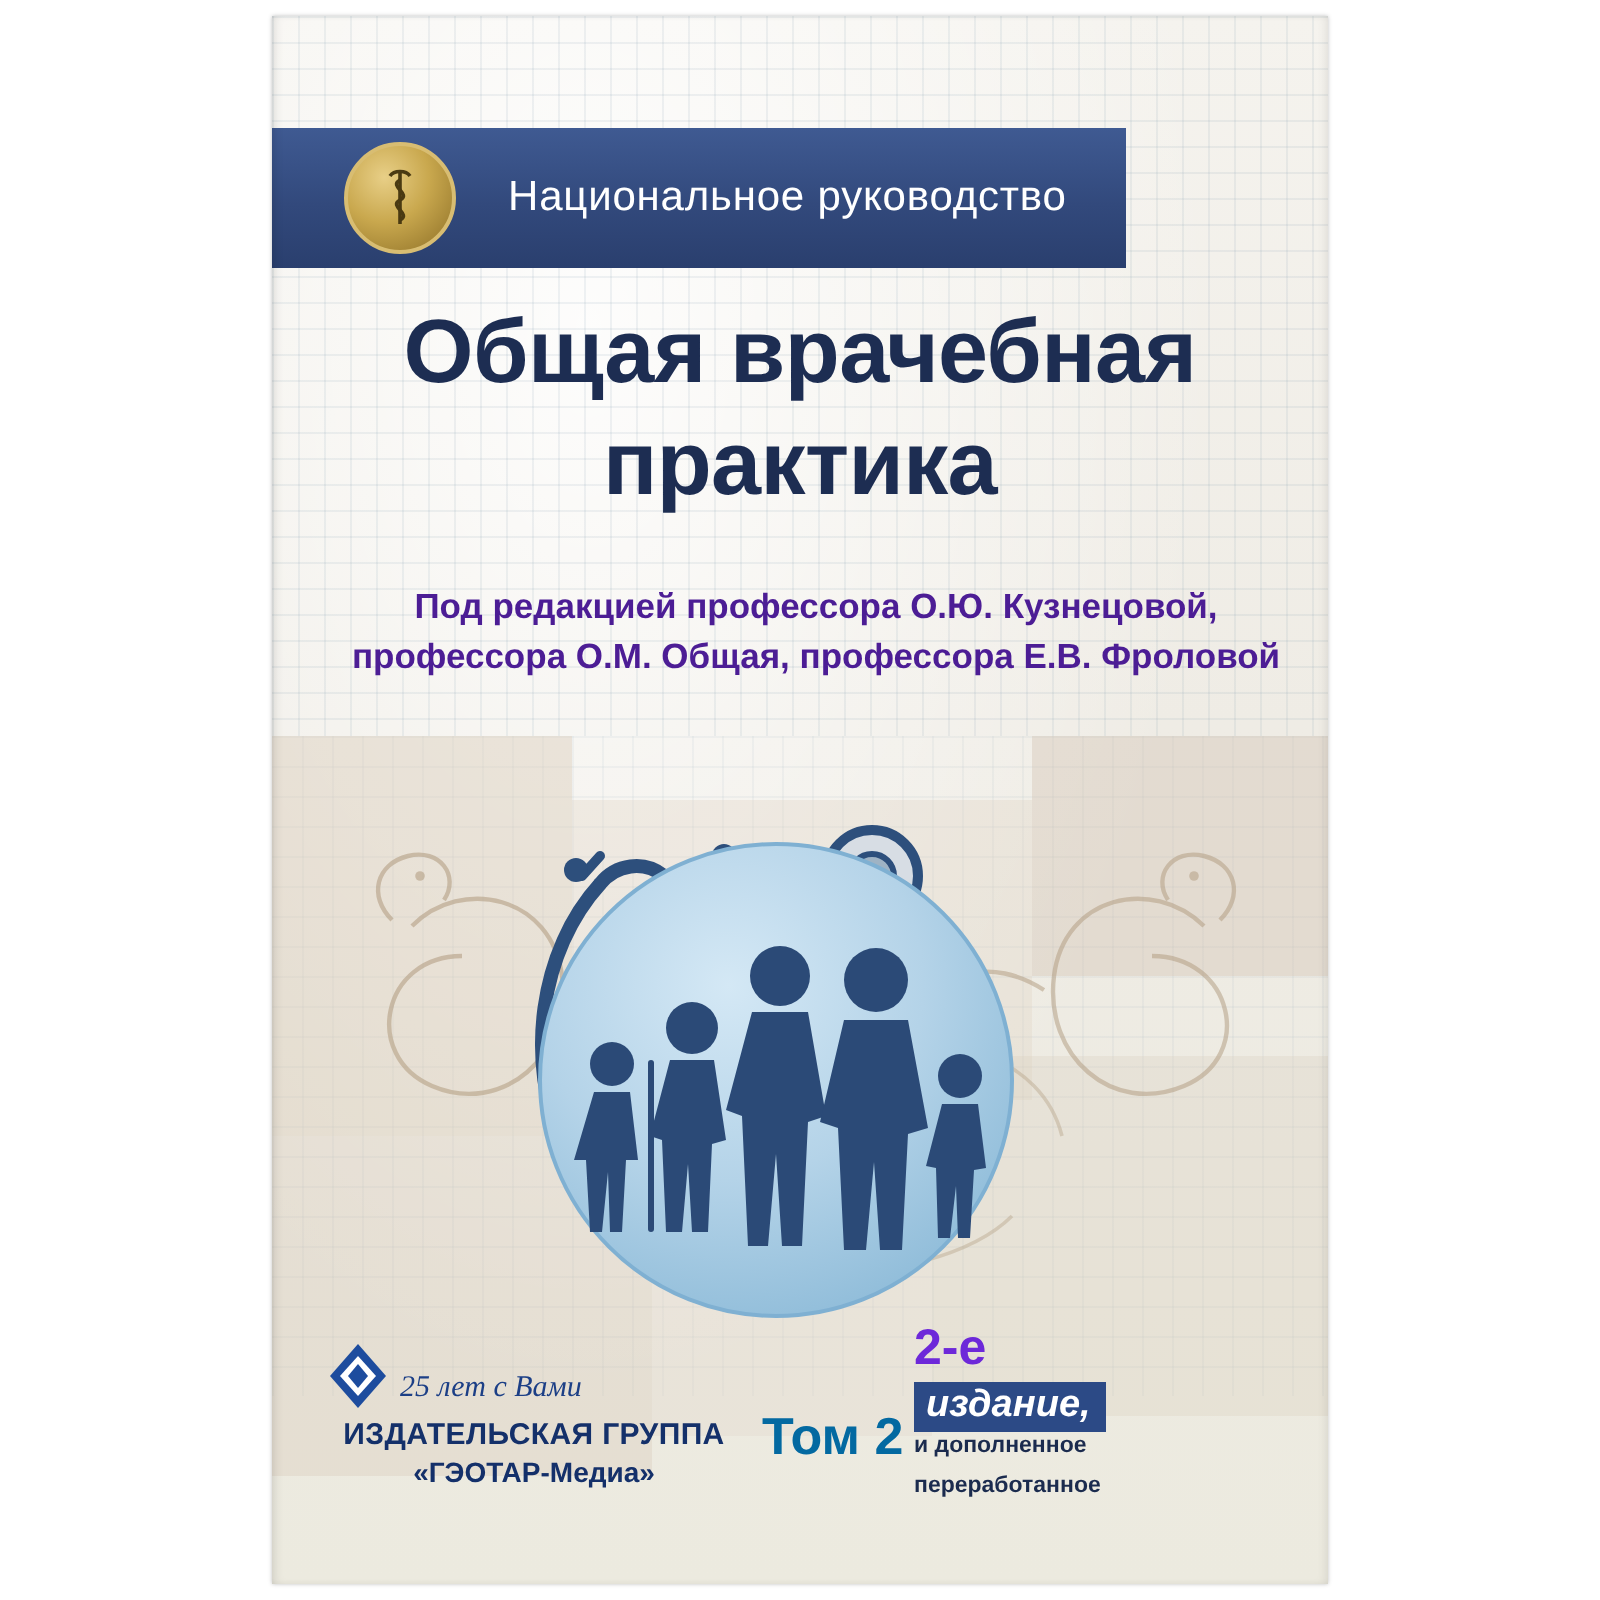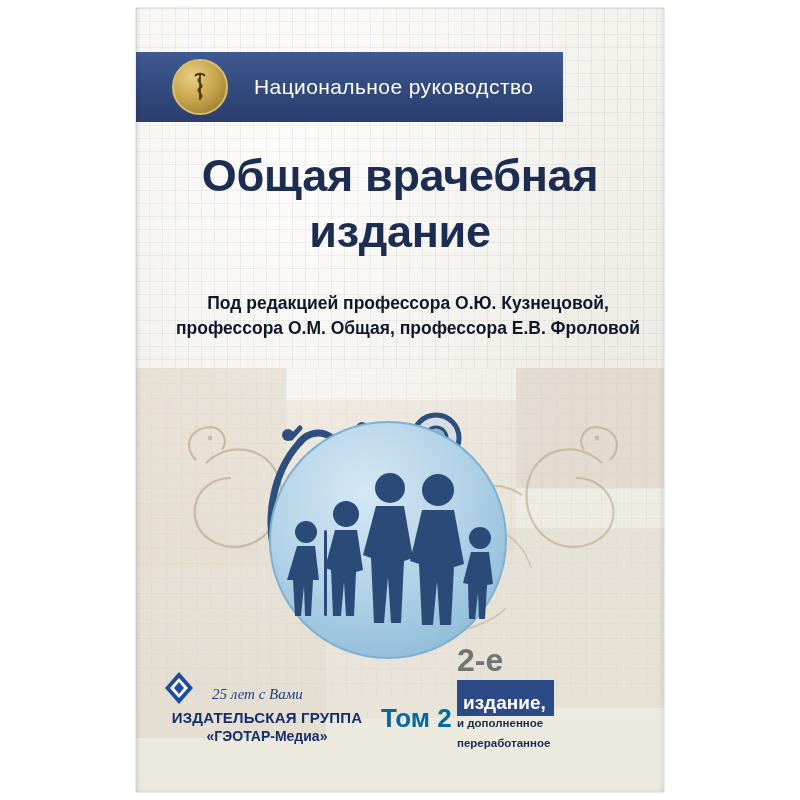--- a/index.html
+++ b/index.html
@@ -68,21 +68,21 @@
   .panel.p1 { left: 0;   top: 360px; width: 150px; height: 200px; }
   .panel.p2 { left: 150px; top: 392px; width: 230px; height: 150px; background: rgba(222,209,192,0.30); }
   .panel.p3 { left: 380px; top: 360px; width: 148px; height: 120px; background: rgba(205,190,172,0.35); }
   .panel.p4 { left: 0;   top: 560px; width: 190px; height: 170px; background: rgba(211,197,179,0.30); }
   .panel.p5 { left: 330px; top: 520px; width: 198px; height: 180px; background: rgba(216,203,186,0.28); }
   .panel.p6 { left: 190px; top: 610px; width: 140px; height: 100px; background: rgba(226,216,202,0.35); }
 
   
   #header-band {
     position: absolute;
-    left: 0; top: 44px;
+    left: 0; top: 56px;
     width: 427px; height: 70px;
     background: linear-gradient(180deg, #3f5a92 0%, #32497c 55%, #2a3f6e 100%);
     display: flex;
     align-items: center;
   }
   #header-band .emblem {
     width: 52px; height: 52px;
     margin-left: 36px;
     border-radius: 50%;
     background: radial-gradient(circle at 35% 30%, #e8cf87 0%, #c9a84e 45%, #8d6f26 100%);
@@ -115,21 +115,21 @@
     line-height: 1.24;
     letter-spacing: -0.3px;
     padding: 0 13px;
   }
 
   #editors {
     position: absolute;
     left: 0; top: 283px;
     width: 544px;
     text-align: center;
-    color: #0f172a;
+    color: #4c1d95;
     font-size: 17.5px;
     font-weight: bold;
     line-height: 1.45;
     padding: 0 32px;
     box-sizing: border-box;
   }
 
   
   #illustration {
     position: absolute;
@@ -142,21 +142,21 @@
   #publisher {
     position: absolute;
     left: 26px; bottom: 48px;
     width: 210px;
     color: #14306a;
     text-align: center;
   }
   #publisher .logo-row {
     display: flex;
     align-items: flex-end;
-    gap: 16px;
+    gap: 4px;
     height: 40px;
   }
   #publisher .mark {
     width: 34px; height: 36px; flex: none;
   }
   #publisher .anniversary {
     font-size: 15px;
     color: #1c3f86;
     font-style: italic;
     font-family: "Liberation Serif", serif;
@@ -183,33 +183,34 @@
     color: #0369a1;
   }
 
   #edition {
     position: absolute;
     right: 22px; bottom: 40px;
     width: 185px;
     text-align: left;
   }
   #edition .ed-num {
-    font-size: 32px;
-    font-weight: bold;
-    color: #737373;
+    font-size: 25px;
+    font-weight: bold;
+    color: #6d28d9;
     line-height: 1;
   }
   #edition .ed-word {
     display: inline-block;
     background: #2c4a86;
     color: #ffffff;
     font-size: 19px;
     font-weight: bold;
-    padding: 12px 8px 2px 6px;
+    padding: 1px 8px 2px 6px;
     margin-top: 4px;
+    font-style: italic;
   }
   #edition .ed-sub {
     font-size: 11.5px;
     color: #1b2b4e;
     line-height: 1.35;
     margin-top: 5px;
     font-weight: bold;
   }
 
   
@@ -268,21 +269,21 @@
             <path d="M15 8 C 9 11, 21 15, 15 18 C 9 21, 21 25, 15 28"></path>
             <path d="M10 6 C 12 3, 18 3, 20 6"></path>
           </g>
         </svg>
       </div>
       <div class="series-title">Национальное руководство</div>
     </div>
 
     <div id="title-block">
       <div class="main-title">Общая врачебная</div>
-      <div class="main-title">издание</div>
+      <div class="main-title">практика</div>
     </div>
 
     <div id="editors">
       <div>Под редакцией профессора О.Ю. Кузнецовой,</div>
       <div>профессора О.М. Общая, профессора Е.В. Фроловой</div>
     </div>
 
     <div id="illustration">
       <svg width="500" height="300" viewBox="0 0 500 300">
         <defs>

